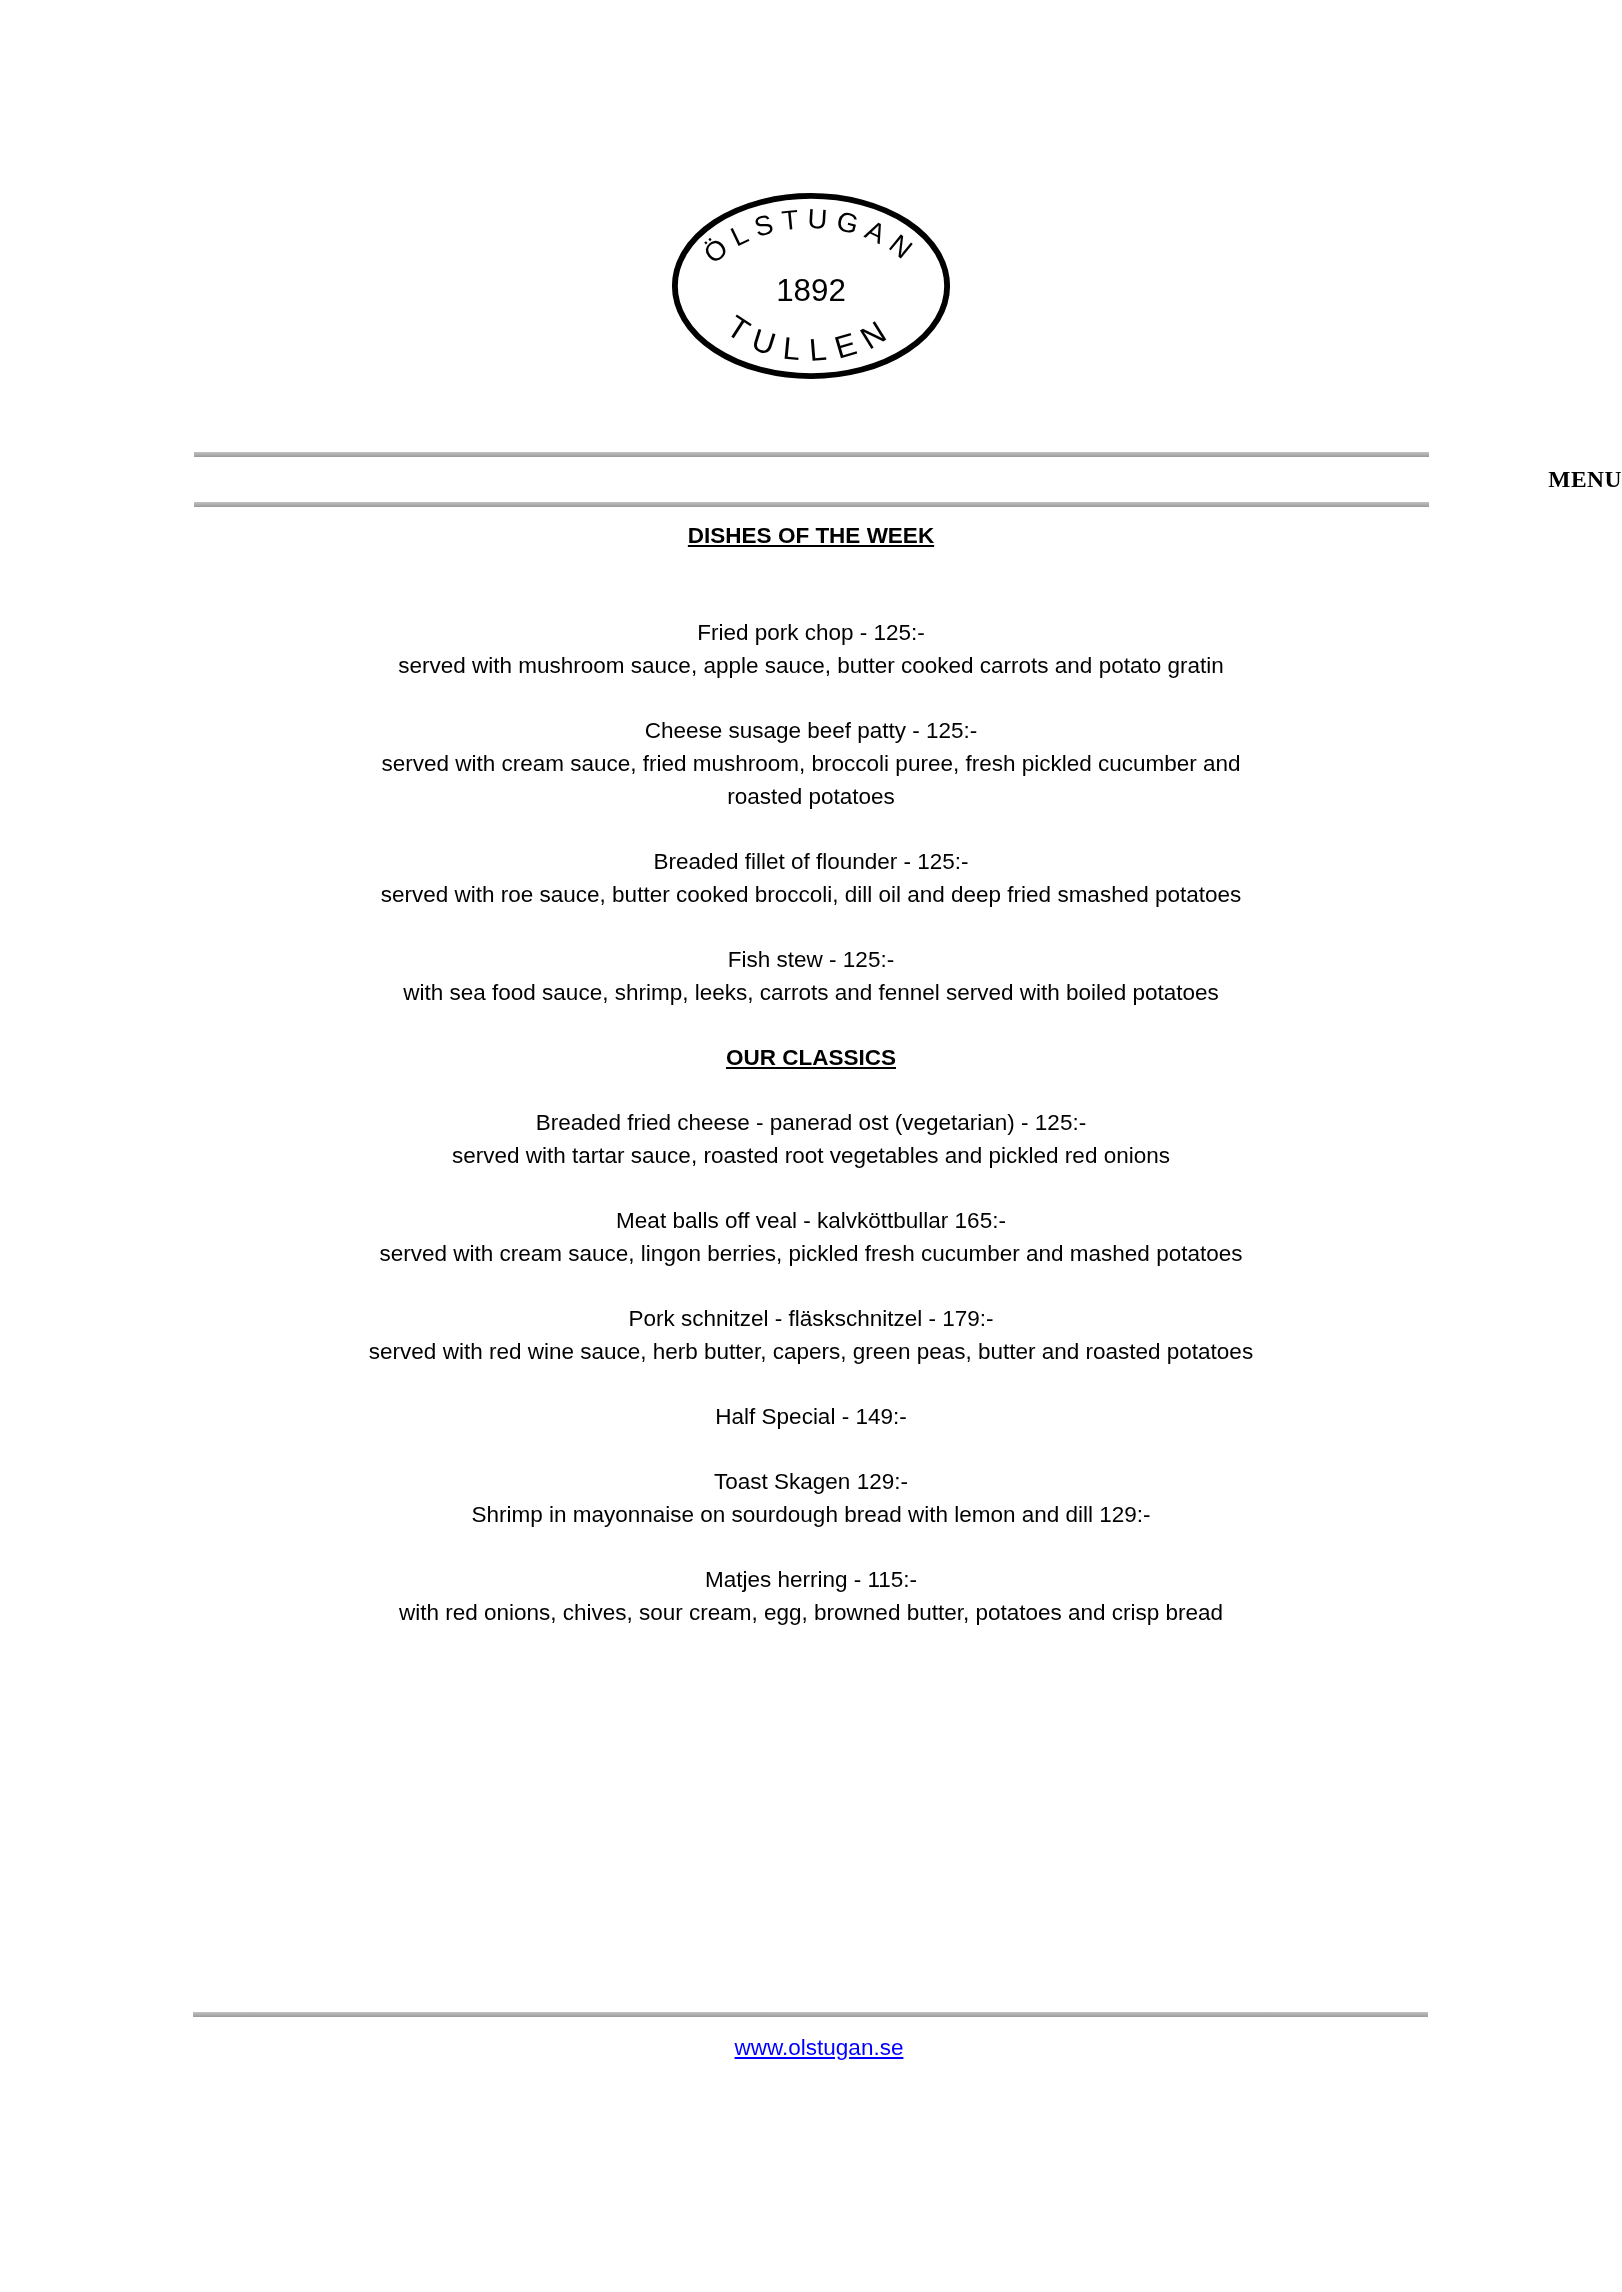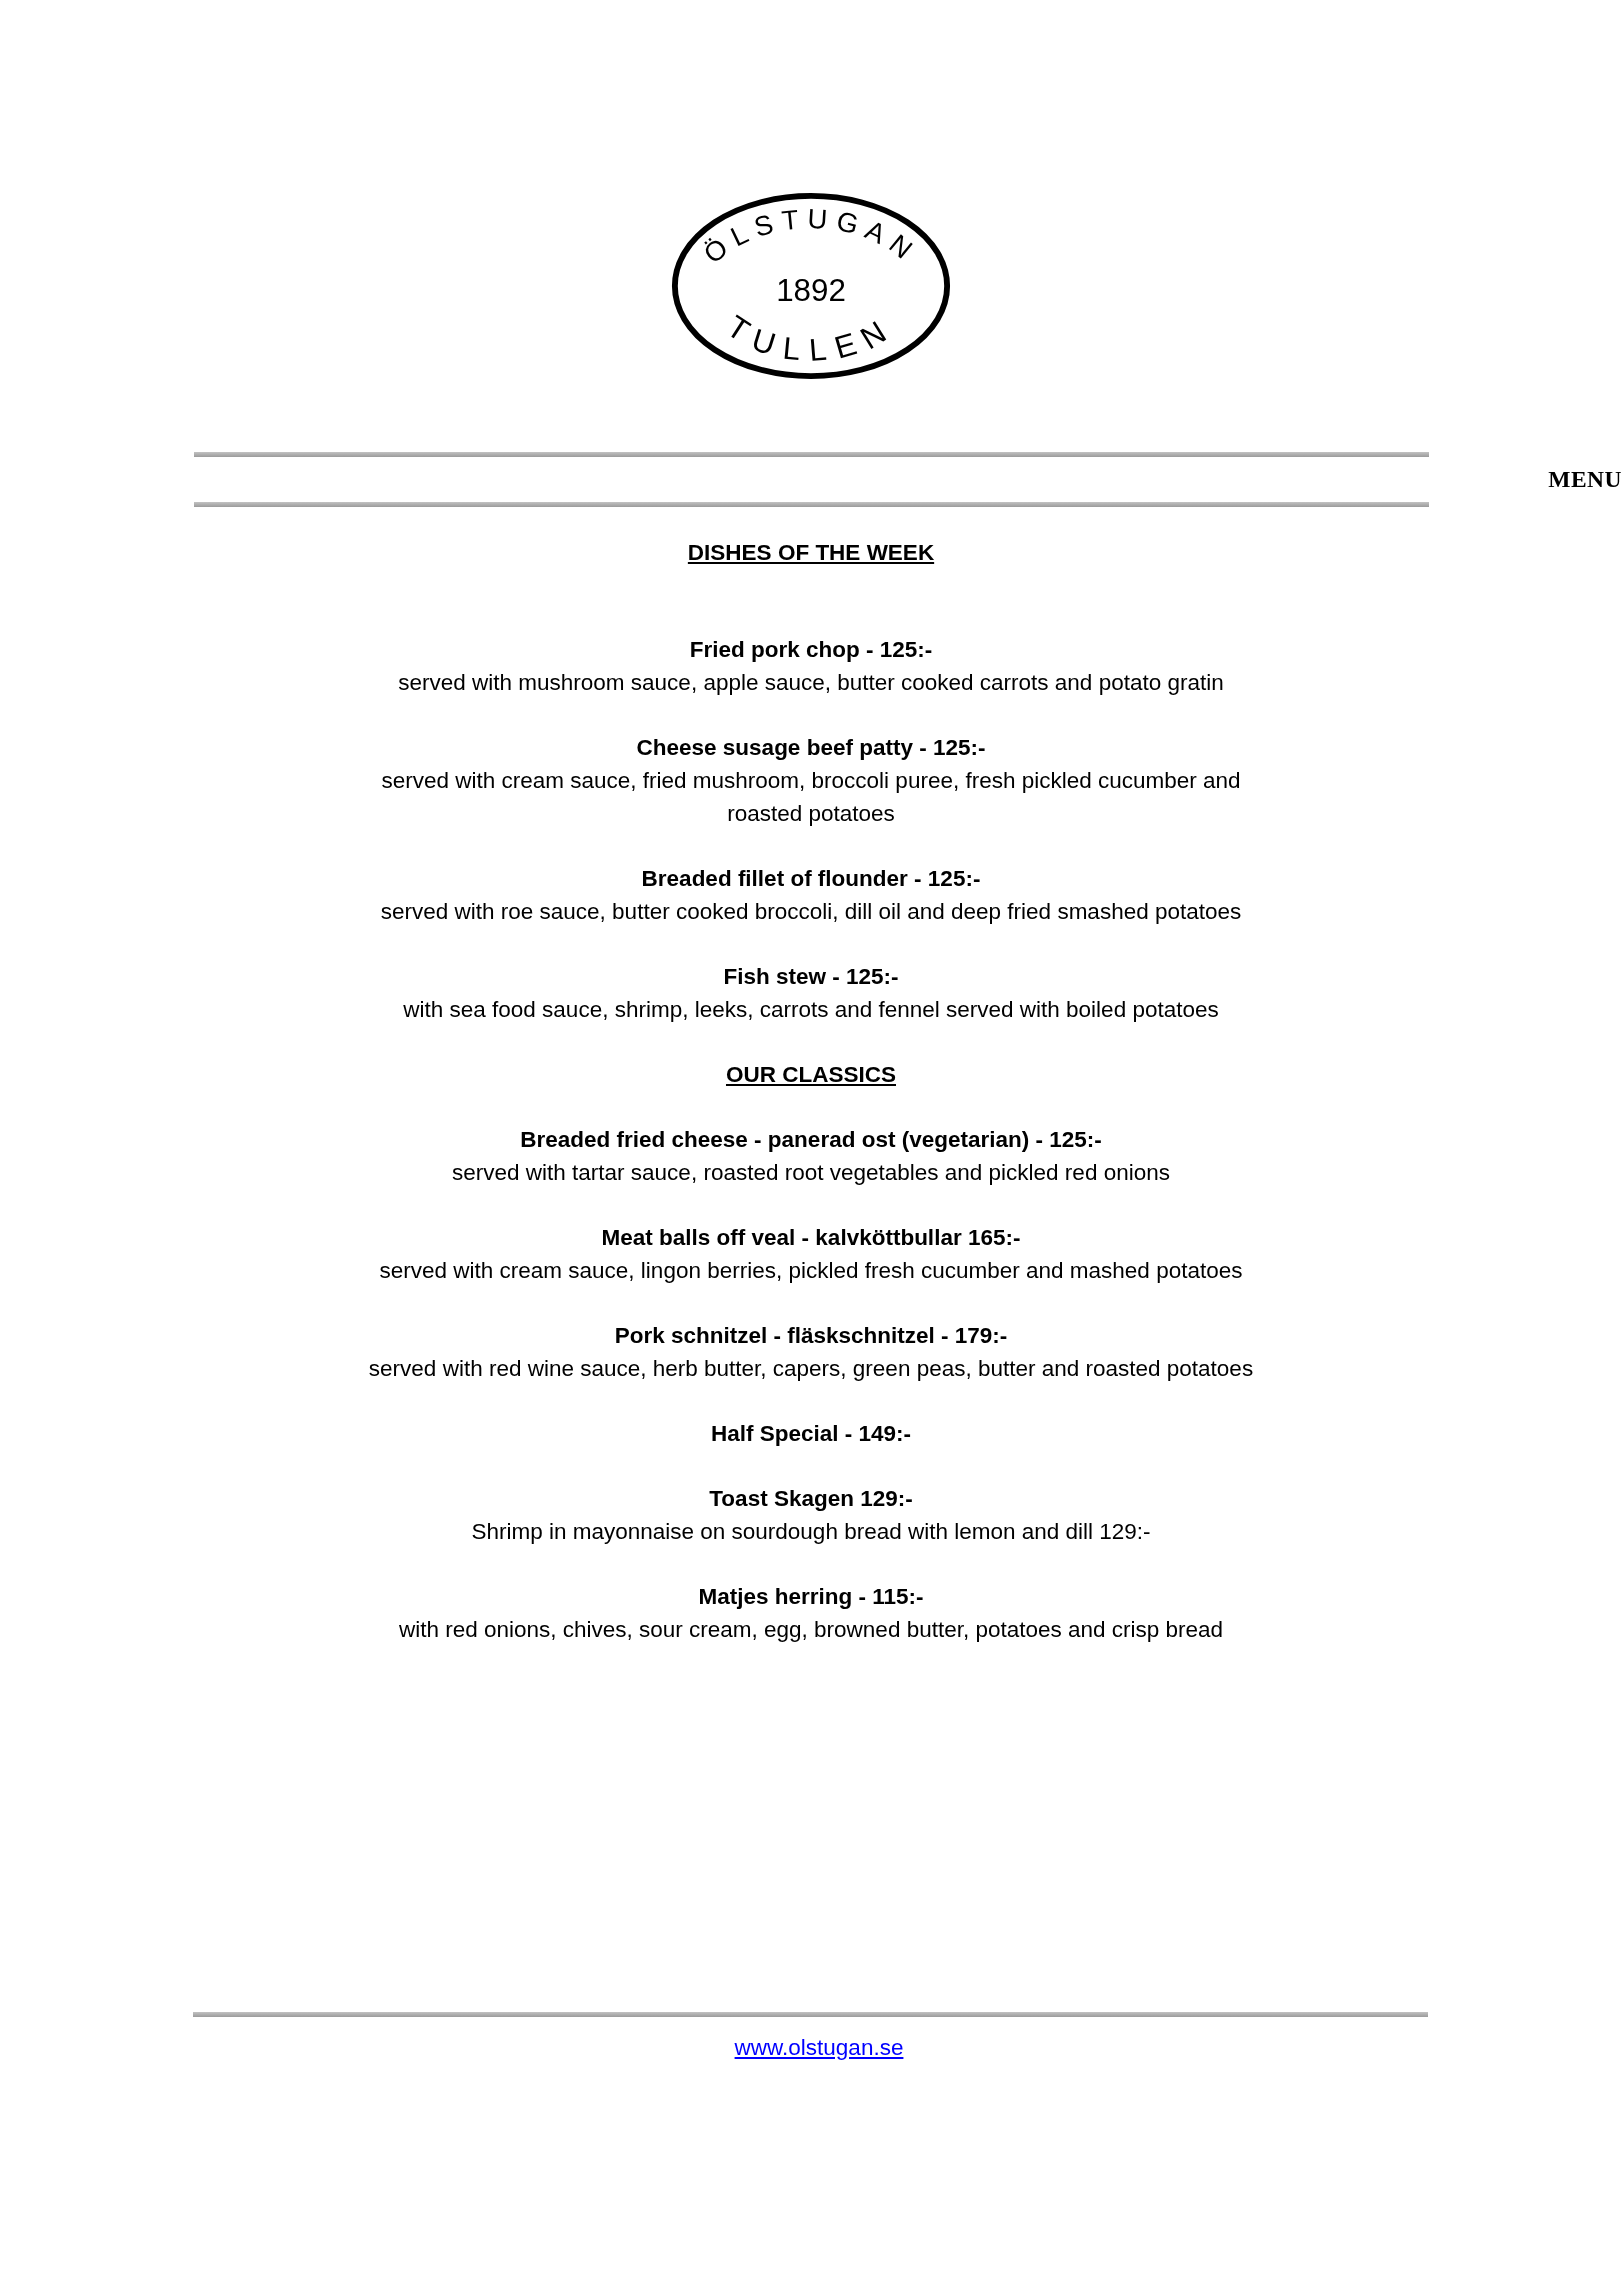--- a/index.html
+++ b/index.html
@@ -48,27 +48,27 @@
     width: 1247px;
     margin: 0 auto;
     text-align: center;
     font-size: 22.5px;
     line-height: 33px;
   }
   .section-heading {
     font-size: 22.5px;
     font-weight: bold;
     text-decoration: underline;
-    margin: 29px 0 64px 0;
+    margin: 12px 0 64px 0;
   }
   .section + .section .section-heading {
     margin: 0 0 32px 0;
   }
   .item { margin-bottom: 32px; }
-  .item-title { font-weight: bold; }
+  .item-title { font-weight: normal; }
   .item-desc { white-space: pre-line; }
 
   
   .footer-rule {
     position: absolute;
     left: 193px;
     top: 2012px;
     width: 1235px;
     height: 4.9px;
     background: linear-gradient(to bottom, #c2c2c2, #9b9b9b);

